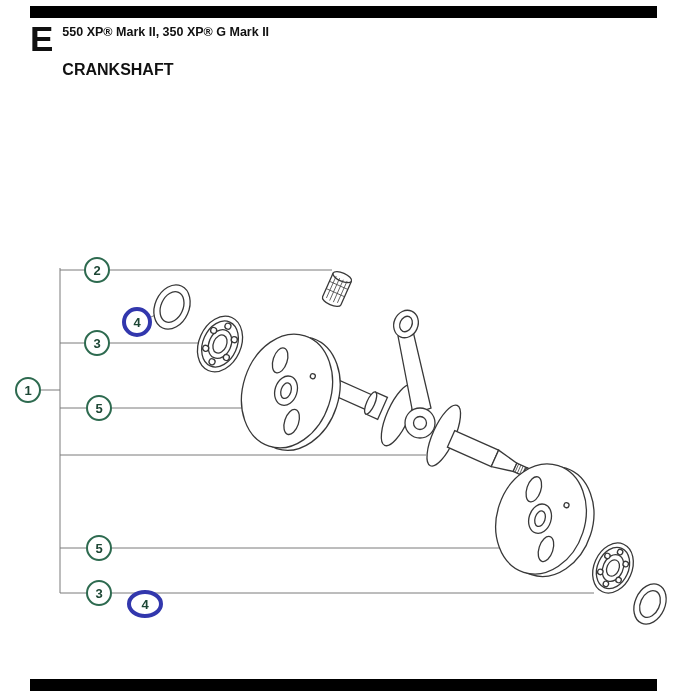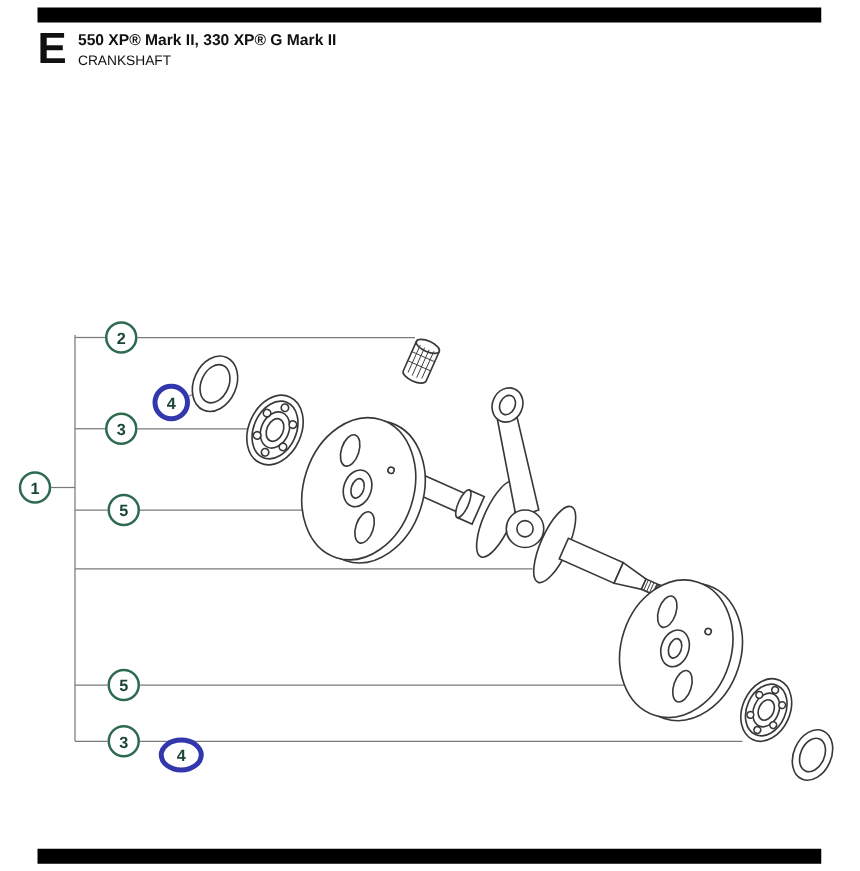--- a/index.html
+++ b/index.html
@@ -7,42 +7,42 @@
     position:relative;width:688px;height:697px;background:#ffffff;overflow:hidden;
     font-family:"Liberation Sans",sans-serif;color:#111;
   }
   .bar{position:absolute;left:30px;width:627px;height:12px;background:#000;}
   .bar.top{top:6px;}
   .bar.bottom{top:679px;}
   header{position:absolute;left:30px;top:23px;display:flex;align-items:flex-start;gap:9px;}
   .section-letter{font-size:35px;font-weight:bold;line-height:0.9;letter-spacing:0;}
   .titles{padding-top:2px;}
   .title{font-size:12.5px;font-weight:bold;line-height:1.2;}
-  .subtitle{font-size:11px;font-weight:normal;line-height:1.2;margin-top:3px;}
+  .subtitle{font-size:16px;font-weight:bold;line-height:1.2;margin-top:20px;}
   svg.diagram{position:absolute;left:0;top:0;}
   .callout{
     position:absolute;display:flex;align-items:center;justify-content:center;
     width:26px;height:26px;box-sizing:border-box;background:#fff;
     border:2px solid #2d6a4f;border-radius:50%;
     font-size:13px;font-weight:bold;color:#1c4634;cursor:pointer;
   }
   .callout.highlight{border:4px solid #3237ad;width:30px;height:30px;}
   .callout.oval{width:36px;height:28px;}
 </style>
 </head>
 <body>
 
 <div class="page">
 
   <div class="bar top"></div>
 
   <header>
     <div class="section-letter">E</div>
     <div class="titles">
-      <div class="title">550 XP® Mark II, 330 XP® G Mark II</div>
+      <div class="title">550 XP® Mark II, 350 XP® G Mark II</div>
       <div class="subtitle">CRANKSHAFT</div>
     </div>
   </header>
 
   <svg class="diagram" width="688" height="697" viewBox="0 0 688 697">
 
     <g stroke="#7a7a7a" stroke-width="1" fill="none">
       <path d="M41 390 H60"></path>
       <path d="M60 268 V593"></path>
       <path d="M60 270 H84"></path>

